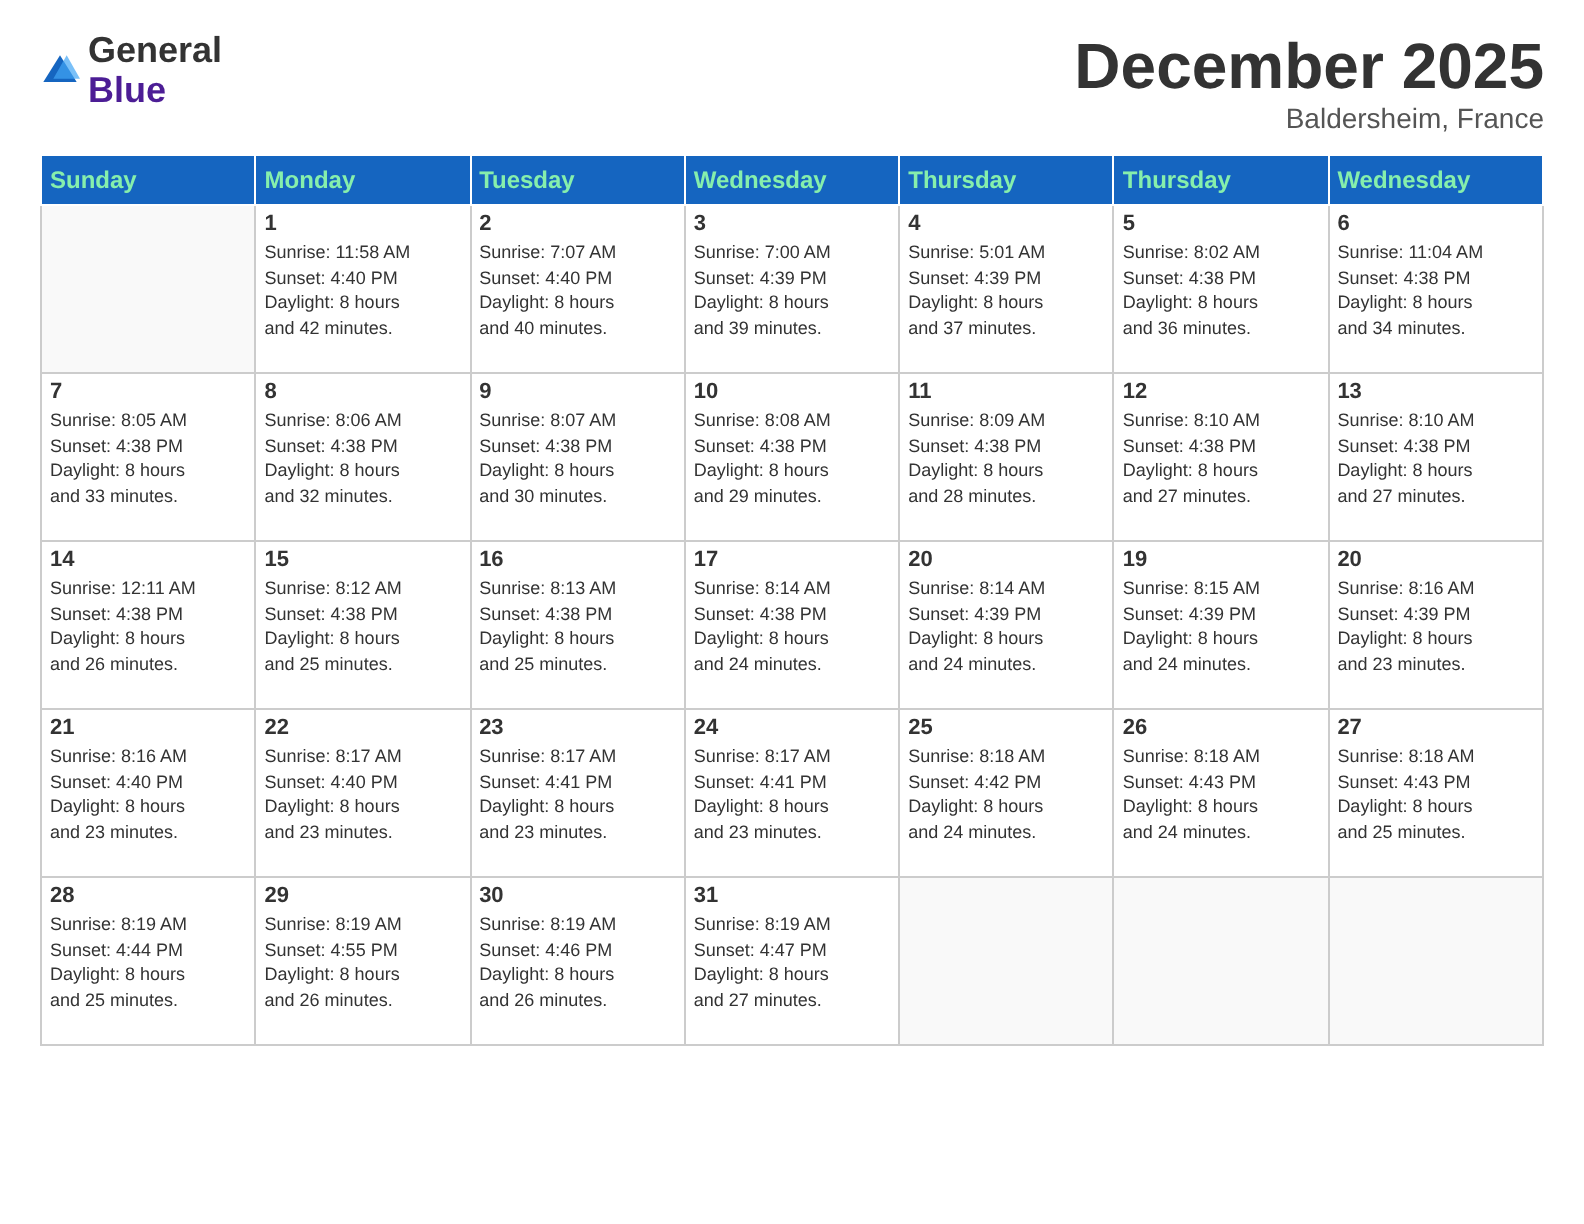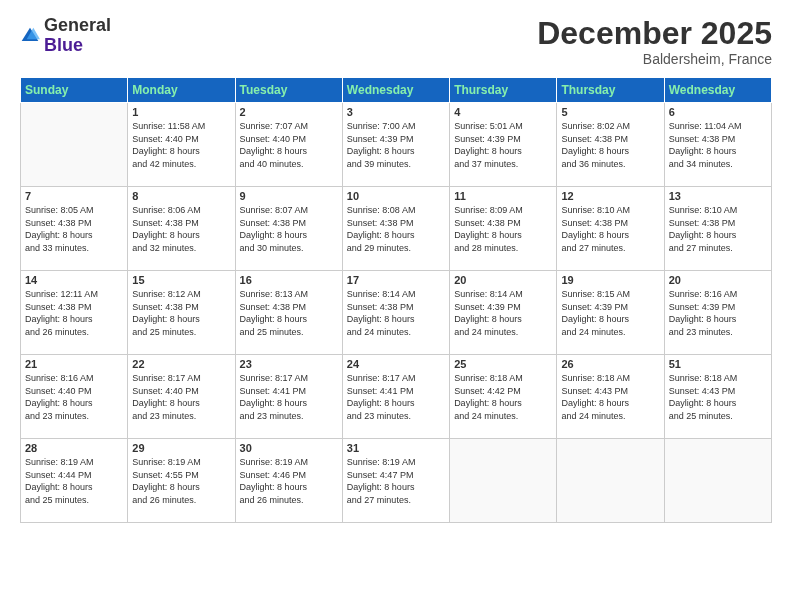--- a/index.html
+++ b/index.html
@@ -360,21 +360,21 @@
           <td>
             <span class="day-num">26</span>
             <div class="day-info">
               <div>Sunrise: 8:18 AM</div>
               <div>Sunset: 4:43 PM</div>
               <div>Daylight: 8 hours</div>
               <div> and 24 minutes.</div>
             </div>
           </td>
           <td>
-            <span class="day-num">51</span>
+            <span class="day-num">27</span>
             <div class="day-info">
               <div>Sunrise: 8:18 AM</div>
               <div>Sunset: 4:43 PM</div>
               <div>Daylight: 8 hours</div>
               <div> and 25 minutes.</div>
             </div>
           </td>
         </tr>
         <tr>
           <td>

